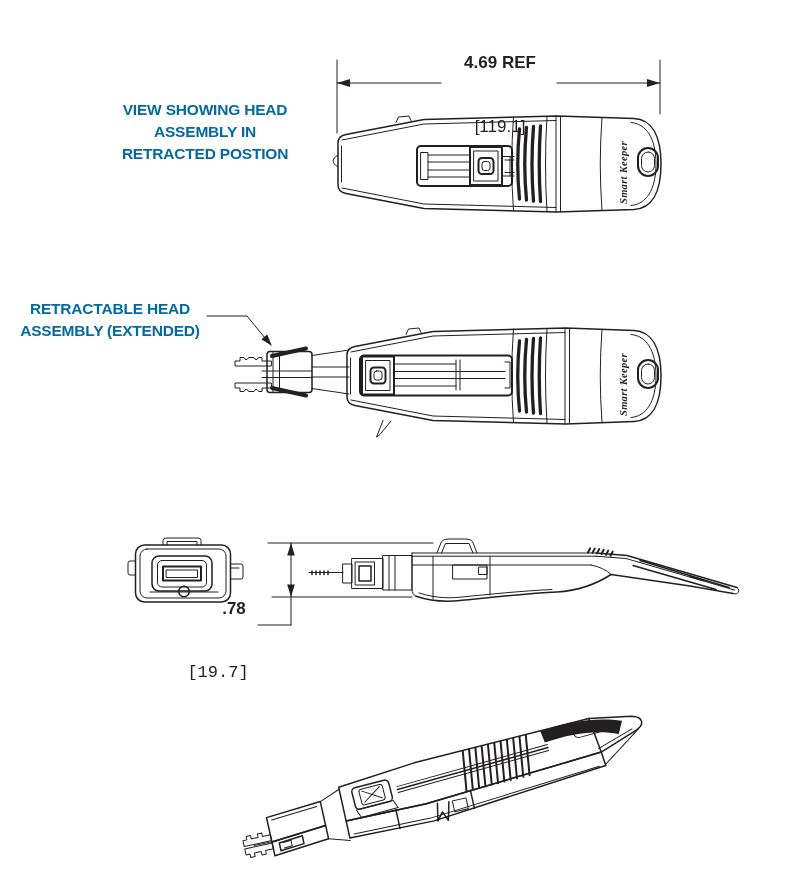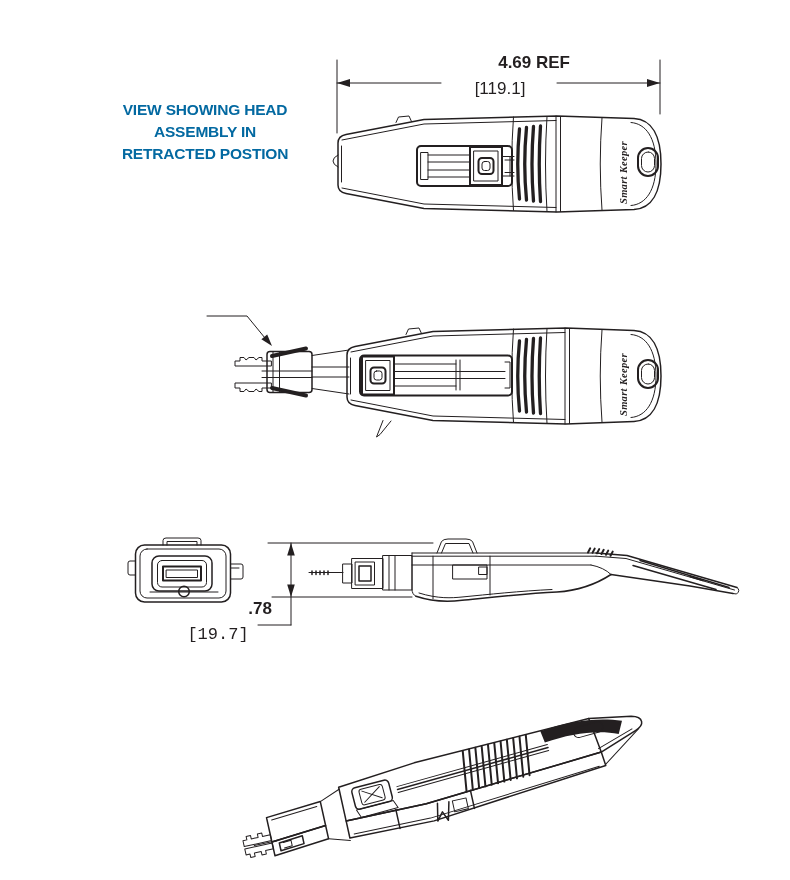--- a/index.html
+++ b/index.html
@@ -1,22 +1,22 @@
 <!DOCTYPE html>
 <html><head>
 <meta charset="utf-8">
 <style>
   html,body{margin:0;padding:0;background:#ffffff;}
   .canvas{position:relative;width:790px;height:880px;background:#ffffff;overflow:hidden;
           font-family:"Liberation Sans",sans-serif;color:#231f20;}
   .canvas svg{position:absolute;left:0;top:0;}
   .note{position:absolute;font-weight:bold;font-size:15.5px;line-height:22px;
         letter-spacing:-0.2px;text-align:center;white-space:pre-line;color:#0369a1;}
-  .dimval{position:absolute;font-weight:bold;font-size:17px;text-align:right;color:#231f20;}
-  .dimmet{position:absolute;font-weight:normal;font-size:17px;text-align:center;color:#231f20;}
+  .dimval{position:absolute;font-weight:bold;font-size:17px;text-align:center;color:#231f20;}
+  .dimmet{position:absolute;font-weight:normal;font-size:17px;text-align:center;color:#231f20;margin-top:38px;}
   .brand{font-family:"Liberation Serif",serif;font-style:italic;font-weight:bold;
          font-size:10.5px;letter-spacing:0.3px;fill:#231f20;}
   .ln{fill:none;stroke:#231f20;stroke-width:1.5;stroke-linecap:round;stroke-linejoin:round;}
   .thin{stroke-width:1;}
   .med{stroke-width:2;}
   .thick{stroke-width:3.3;}
   .wedge{stroke-width:4;}
   .arrow{fill:#231f20;stroke:none;}
   .dkfill{fill:#231f20;stroke:none;}
 </style>
@@ -214,20 +214,22 @@
     <path class="ln" stroke-width="1.4" d="M440,843.5 L436.5,861 L443,853 L447,862.5 L451.5,844.5"></path>
     <rect class="ln thin" x="455" y="844.5" width="14" height="11"></rect>
     <path class="ln" stroke-width="0.9" d="M398,840.8 V860 M475,838 V856.5"></path>
   </g>
 </svg>
 
 <div class="note" style="left:100px;top:99px;width:210px;">VIEW SHOWING HEAD
 ASSEMBLY IN
 RETRACTED POSTION</div>
 
+<div class="note" style="left:5px;top:298px;width:210px;">RETRACTABLE HEAD
+ASSEMBLY (EXTENDED)</div>
 
 <div class="dimval" style="left:430px;top:53px;width:140px;">4.69 REF</div>
 <div class="dimmet" style="left:430px;top:79px;width:140px;">[119.1]</div>
 
 <div class="dimval" style="left:196px;top:599px;width:76px;">.78</div>
 <div class="dimmet" style="left:180px;top:625px;width:76px;font-family:Liberation Mono, monospace;">[19.7]</div>
 
 </div>
 
 </body></html>

